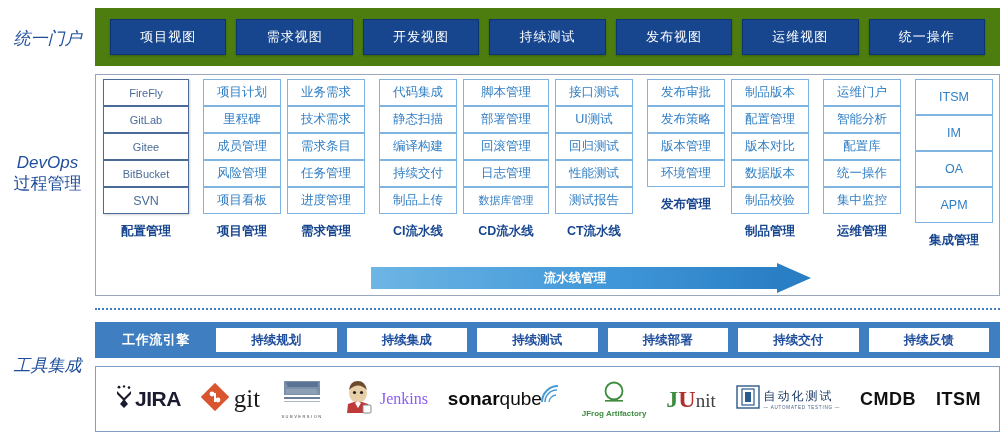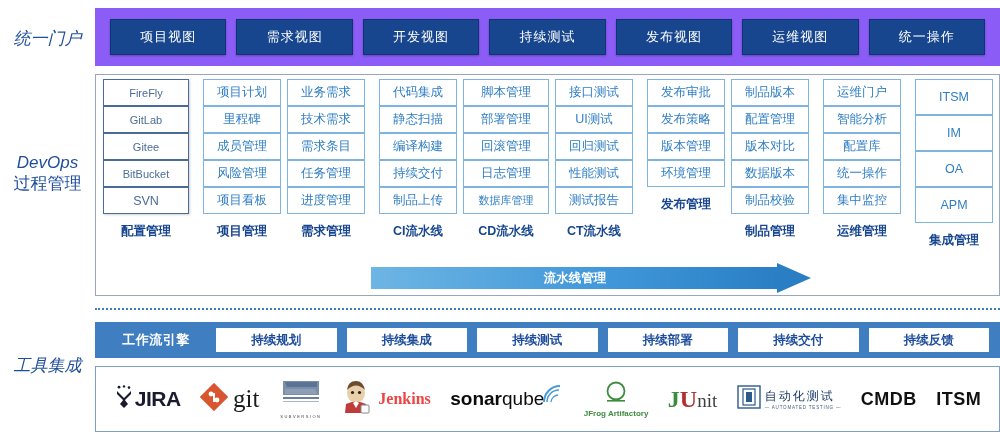--- a/index.html
+++ b/index.html
@@ -21,21 +21,21 @@
     color:#1F4E9C;
     font-weight:normal;
     font-style:italic;
     line-height:1.25;
   }
   .rail-label .cn{font-style:normal;display:block;}
 
   
   .portal-bar{
     position:absolute;left:95px;top:8px;width:905px;height:58px;
-    background:#8b5cf6;
+    background:#4d7c0f;
     display:flex;align-items:center;justify-content:space-between;
     padding:0 10px;box-sizing:border-box;
   }
   .portal-btn{
     flex:1 1 0;
     margin:0 5px;
     height:34px;
     background:#17468F;
     color:#ffffff;
     font-size:13px;
@@ -156,21 +156,21 @@
   }
 
   
   .jira{display:flex;align-items:center;gap:1px;}
   .jira-txt{font-weight:bold;font-size:21px;color:#1b1b2f;letter-spacing:-.5px;}
   .git{display:flex;align-items:center;gap:5px;}
   .git-txt{font-family:"Liberation Serif","DejaVu Serif",serif;font-size:25px;color:#1b1b1b;}
   .svn{display:flex;flex-direction:column;align-items:center;}
   .svn-sub{font-size:4px;letter-spacing:1.5px;color:#444;margin-top:1px;}
   .jenkins{display:flex;align-items:center;gap:6px;}
-  .jenkins-txt{font-family:"Liberation Serif","DejaVu Serif",serif;font-weight:bold;font-size:16px;color:#ef4444;}
+  .jenkins-txt{font-family:"Liberation Serif","DejaVu Serif",serif;font-weight:normal;font-size:16px;color:#8b5cf6;}
   .sonar{font-size:19px;color:#0b0b0b;display:flex;align-items:center;}
   .sonar b{font-weight:bold;}
   .sonar i{font-style:normal;font-weight:normal;}
   .jfrog{display:flex;flex-direction:column;align-items:center;}
   .jfrog-txt{font-size:8px;font-weight:bold;color:#3f8b3f;margin-top:1px;}
   .junit{font-family:"Liberation Serif","DejaVu Serif",serif;font-size:24px;}
   .junit .j{color:#3f8b3f;font-weight:bold;}
   .junit .u{color:#b03030;font-weight:bold;}
   .junit .nit{color:#3f3f3f;font-size:19px;}
   .autotest{display:flex;align-items:center;gap:4px;}

